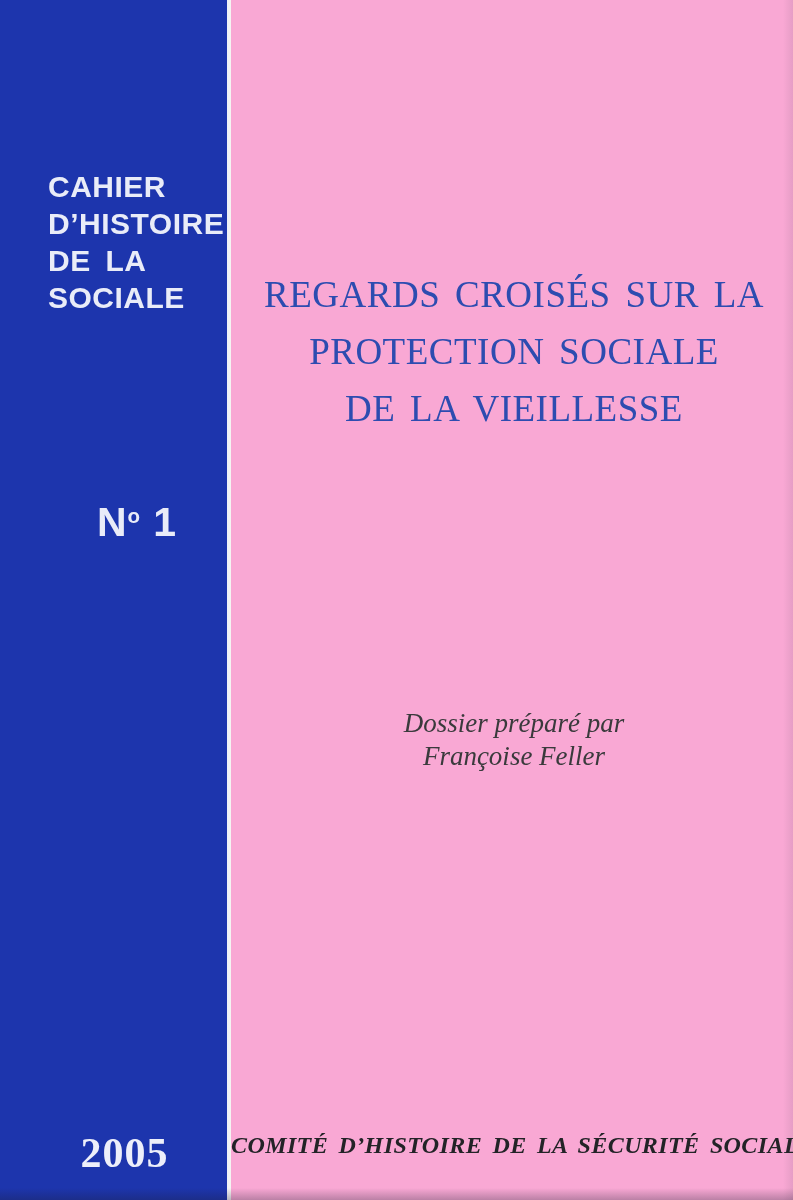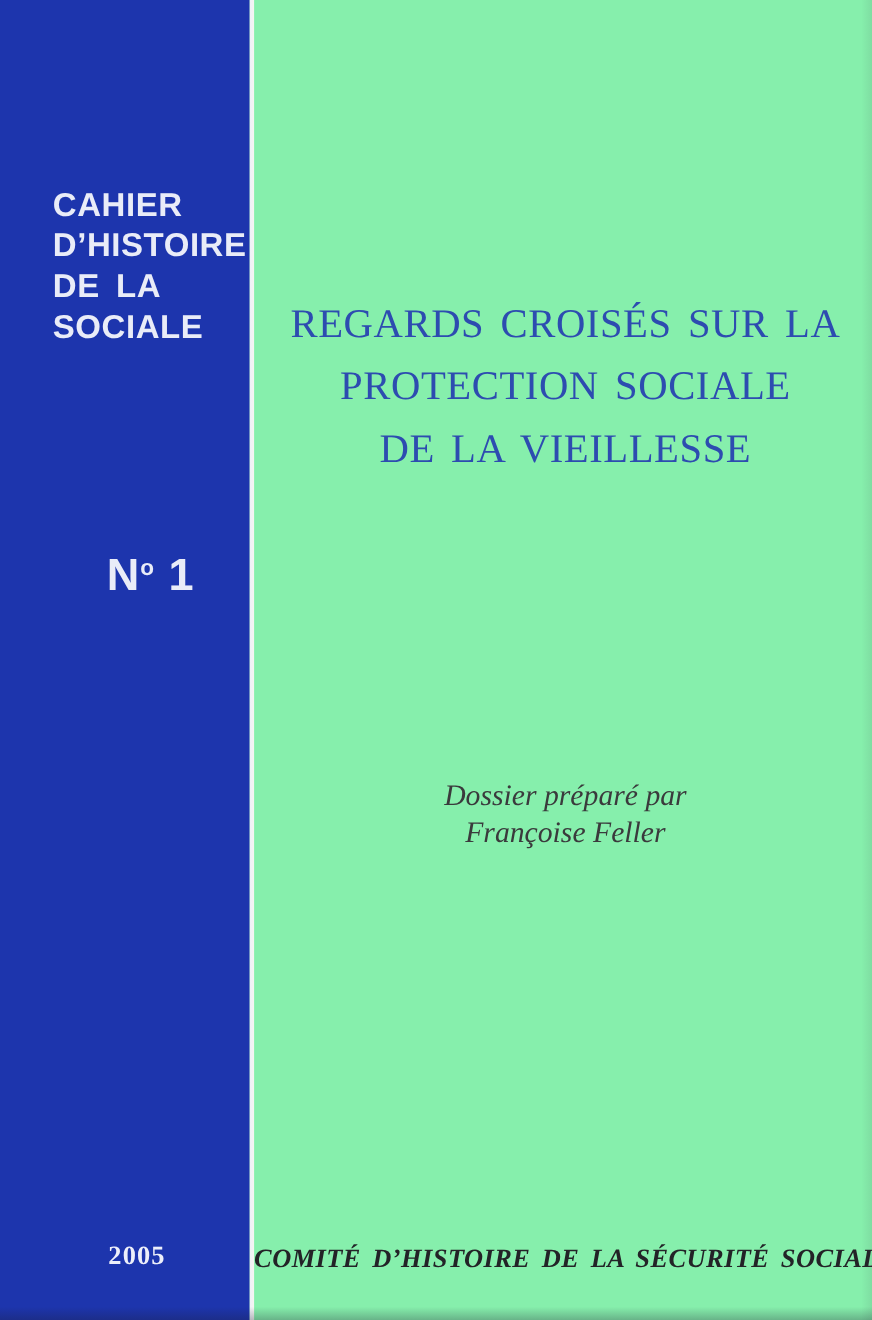--- a/index.html
+++ b/index.html
@@ -4,21 +4,21 @@
 <style>
   html, body {
     margin: 0;
     padding: 0;
     background: #e8e6e2;
   }
   .cover {
     position: relative;
     width: 793px;
     height: 1200px;
-    background: #86efac;
+    background: #f9a8d4;
     overflow: hidden;
   }
   
   .band {
     position: absolute;
     left: 0; top: 0;
     width: 227px; height: 1200px;
     background: #1d35ad;
   }
   .band-edge {
@@ -58,21 +58,21 @@
   }
   .year {
     position: absolute;
     left: 0; top: 1129px;
     width: 227px;
     padding-left: 22px;
     box-sizing: border-box;
     text-align: center;
     font-family: "Liberation Serif", serif;
     font-weight: bold;
-    font-size: 24px;
+    font-size: 42px;
     letter-spacing: 1px;
     color: #edeffa;
   }
   
   .main {
     position: absolute;
     left: 231px; top: 0;
     width: 566px; height: 976px;
   }
   .title {

